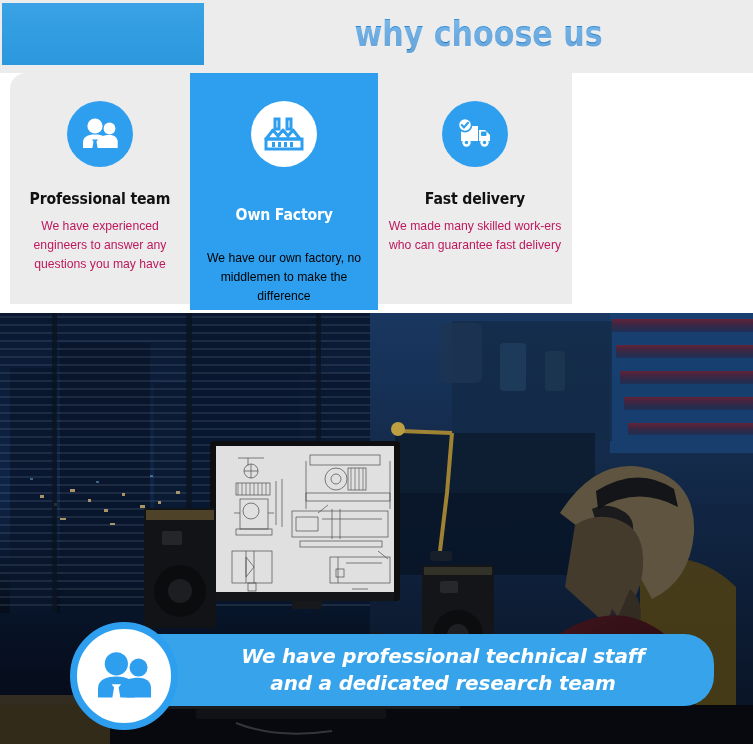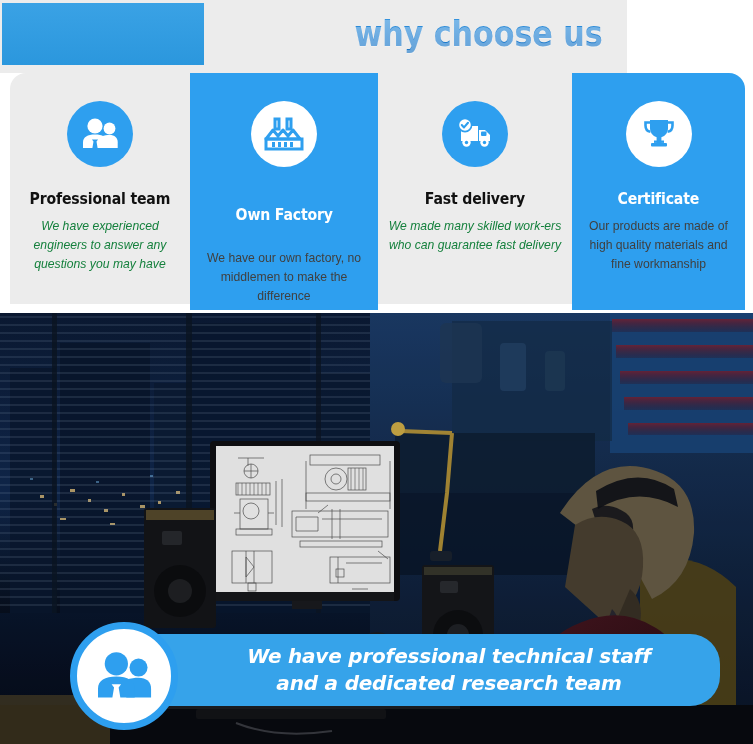--- a/index.html
+++ b/index.html
@@ -6,21 +6,21 @@
   html, body {
     width: 753px; height: 744px;
     background: #ffffff;
     font-family: "Liberation Sans", sans-serif;
     overflow: hidden;
   }
   .page { position: relative; width: 753px; height: 744px; background: #fff; }
 
   
   .header {
-    position: absolute; left: 0; top: 0; width: 627px; height: 73px;
+    position: absolute; left: 0; top: 0; width: 753px; height: 73px;
     background: #ececec;
   }
   .header-block {
     position: absolute; left: 2px; top: 3px; width: 202px; height: 62px;
     background: #2e9be0;
     background: linear-gradient(180deg,#3aa2e5 0%,#2b97dd 100%);
   }
   .header-title {
     position: absolute; left: 204px; top: 0; width: 549px; height: 67px;
     display: flex; align-items: center; justify-content: center;
@@ -74,37 +74,37 @@
   .card.gray .card-title { color: #111111; }
   .card.blue .card-title { color: #ffffff; }
 
   .card-desc {
     margin-top: 9px;
     font-family: "Liberation Sans", sans-serif;
     font-size: 12.2px;
     line-height: 19px;
     text-align: center;
   }
-  .card.gray .card-desc { color: #15803d; font-style: italic; }
-  .card.blue .card-desc { color: #404040; }
+  .card.gray .card-desc { color: #be185d; }
+  .card.blue .card-desc { color: #000000; }
 
   
   .photo {
     position: absolute; left: 0; top: 313px; width: 753px; height: 431px;
     overflow: hidden;
     background: #050a14;
   }
   .photo-svg { position: absolute; left: 0; top: 0; }
 
   
   .banner {
     position: absolute; left: 70px; top: 622px; width: 610px; height: 92px;
   }
   .banner-pill {
-    position: absolute; left: 48px; top: 12px; width: 602px; height: 72px;
+    position: absolute; left: 42px; top: 12px; width: 602px; height: 72px;
     background: #36a3ea;
     border-radius: 30px;
     display: flex; align-items: center; justify-content: center;
     padding-left: 78px; padding-right: 18px;
   }
   .banner-text {
     font-family: "DejaVu Sans", sans-serif;
     font-weight: bold;
     font-style: italic;
     font-size: 20px;
@@ -179,34 +179,20 @@
           <circle cx="30.5" cy="25.5" r="4.2" fill="#fff"></circle>
           <circle cx="30.5" cy="25.5" r="1.7" fill="#2e9fef"></circle>
           <circle cx="11" cy="8" r="6.6" fill="#fff" stroke="#2e9fef" stroke-width="1.6"></circle>
           <path d="M7.8 8.1l2.2 2.3 4-4.6" fill="none" stroke="#2e9fef" stroke-width="2.1" stroke-linecap="round" stroke-linejoin="round"></path>
         </svg>
       </div>
       <div class="card-title">Fast delivery</div>
       <div class="card-desc">We made many skilled work-ers who can guarantee fast delivery</div>
     </div>
 
-    <div class="card blue card-c4">
-      <div class="icon-wrap white-bg">
-        <svg width="40" height="38" viewBox="0 0 40 38" aria-hidden="true">
-          <path d="M11 5h18v8c0 5.4-4 9.5-9 9.5S11 18.4 11 13z" fill="#2e9fef"></path>
-          <path d="M11 7.5H6.5v3c0 3.4 2 5.8 4.9 6.2" fill="none" stroke="#2e9fef" stroke-width="2.6"></path>
-          <path d="M29 7.5h4.5v3c0 3.4-2 5.8-4.9 6.2" fill="none" stroke="#2e9fef" stroke-width="2.6"></path>
-          <rect x="17.6" y="21.5" width="4.8" height="7" fill="#2e9fef"></rect>
-          <rect x="12" y="28" width="16" height="3.6" rx="1" fill="#2e9fef"></rect>
-          <rect x="15" y="25.5" width="10" height="2.4" fill="#2e9fef"></rect>
-        </svg>
-      </div>
-      <div class="card-title">Certificate</div>
-      <div class="card-desc">Our products are made of high quality materials and fine workmanship</div>
-    </div>
   </div>
 
   <div class="photo">
     <svg class="photo-svg" width="753" height="431" viewBox="0 0 753 431" aria-hidden="true">
       <defs>
         <linearGradient id="night" x1="0" y1="0" x2="0" y2="1">
           <stop offset="0" stop-color="#0a1830"></stop>
           <stop offset="0.45" stop-color="#0d2142"></stop>
           <stop offset="1" stop-color="#050a16"></stop>
         </linearGradient>

